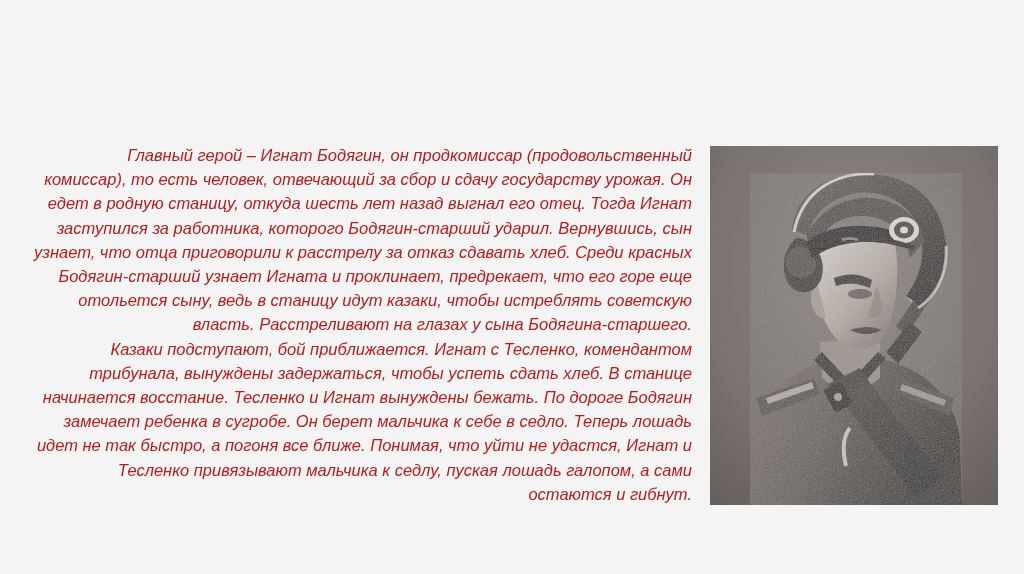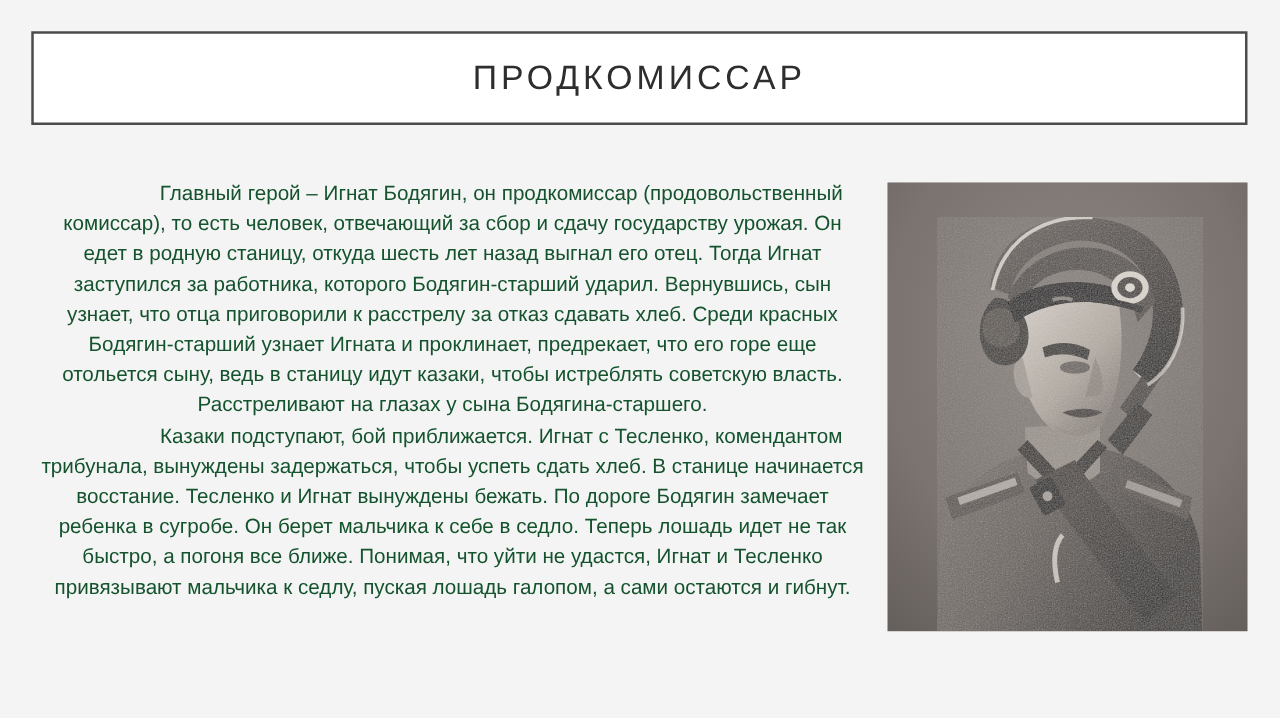--- a/index.html
+++ b/index.html
@@ -47,24 +47,25 @@
   
   .body-col {
     position: absolute;
     left: 32px;
     top: 143px;
     width: 660px;
   }
   .para {
     font-size: 16.5px;
     line-height: 24.2px;
-    color: #14532d;
-    text-align: center;
+    color: #b91c1c;
+    text-align: right;
     text-indent: 78px;
     margin: 0;
+    font-style: italic;
   }
   .para + .para {
   }
 
   
   .photo-frame {
     position: absolute;
     left: 710px;
     top: 146px;
     width: 288px;
@@ -76,23 +77,20 @@
     display: block;
     width: 100%;
     height: 100%;
   }
 </style>
 </head>
 <body>
 
 <div class="slide">
 
-  <div class="title-box">
-    <div class="title-text">ПРОДКОМИССАР</div>
-  </div>
 
   <div class="body-col">
     <p class="para">Главный герой – Игнат Бодягин, он продкомиссар (продовольственный комиссар), то есть человек, отвечающий за сбор и сдачу государству урожая. Он едет в родную станицу, откуда шесть лет назад выгнал его отец. Тогда Игнат заступился за работника, которого Бодягин-старший ударил. Вернувшись, сын узнает, что отца приговорили к расстрелу за отказ сдавать хлеб. Среди красных Бодягин-старший узнает Игната и проклинает, предрекает, что его горе еще отольется сыну, ведь в станицу идут казаки, чтобы истреблять советскую власть. Расстреливают на глазах у сына Бодягина-старшего.</p>
     <p class="para">Казаки подступают, бой приближается. Игнат с Тесленко, комендантом трибунала, вынуждены задержаться, чтобы успеть сдать хлеб. В станице начинается восстание. Тесленко и Игнат вынуждены бежать. По дороге Бодягин замечает ребенка в сугробе. Он берет мальчика к себе в седло. Теперь лошадь идет не так быстро, а погоня все ближе. Понимая, что уйти не удастся, Игнат и Тесленко привязывают мальчика к седлу, пуская лошадь галопом, а сами остаются и гибнут.</p>
   </div>
 
   <div class="photo-frame">
     <svg viewBox="0 0 288 359" preserveAspectRatio="xMidYMid slice">
       <defs>
         <filter id="grainy" x="0" y="0" width="100%" height="100%">

